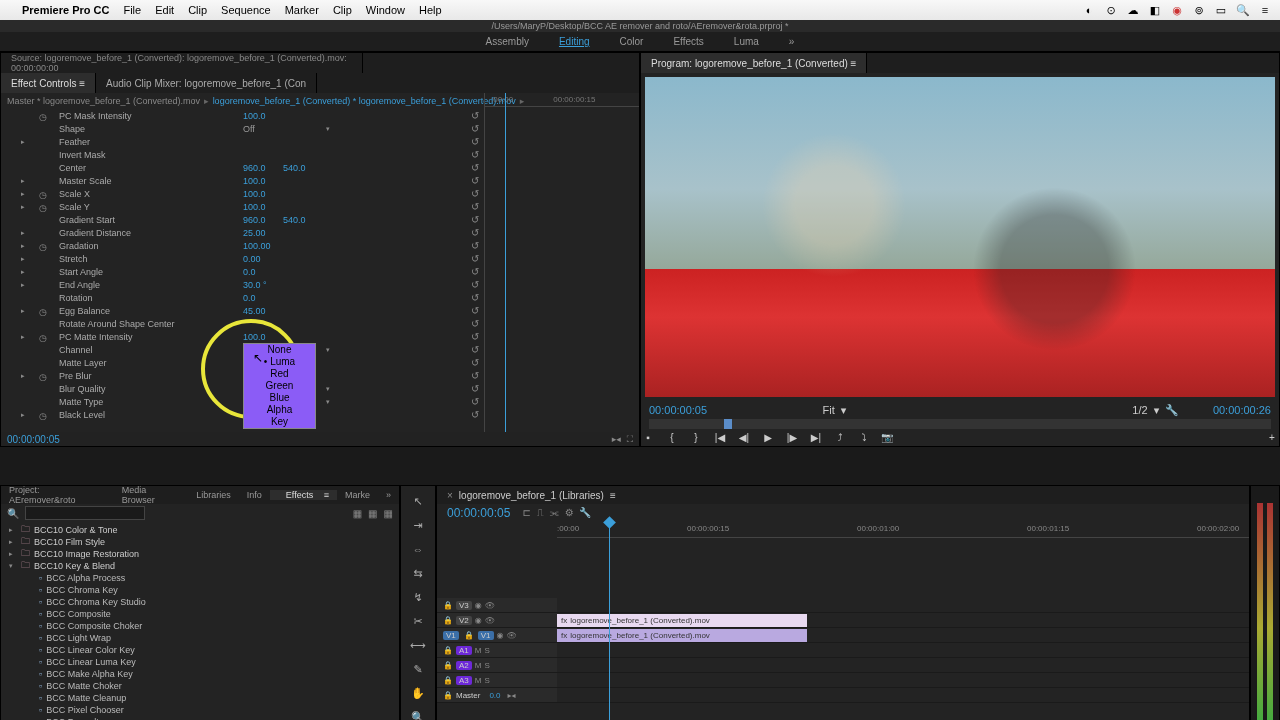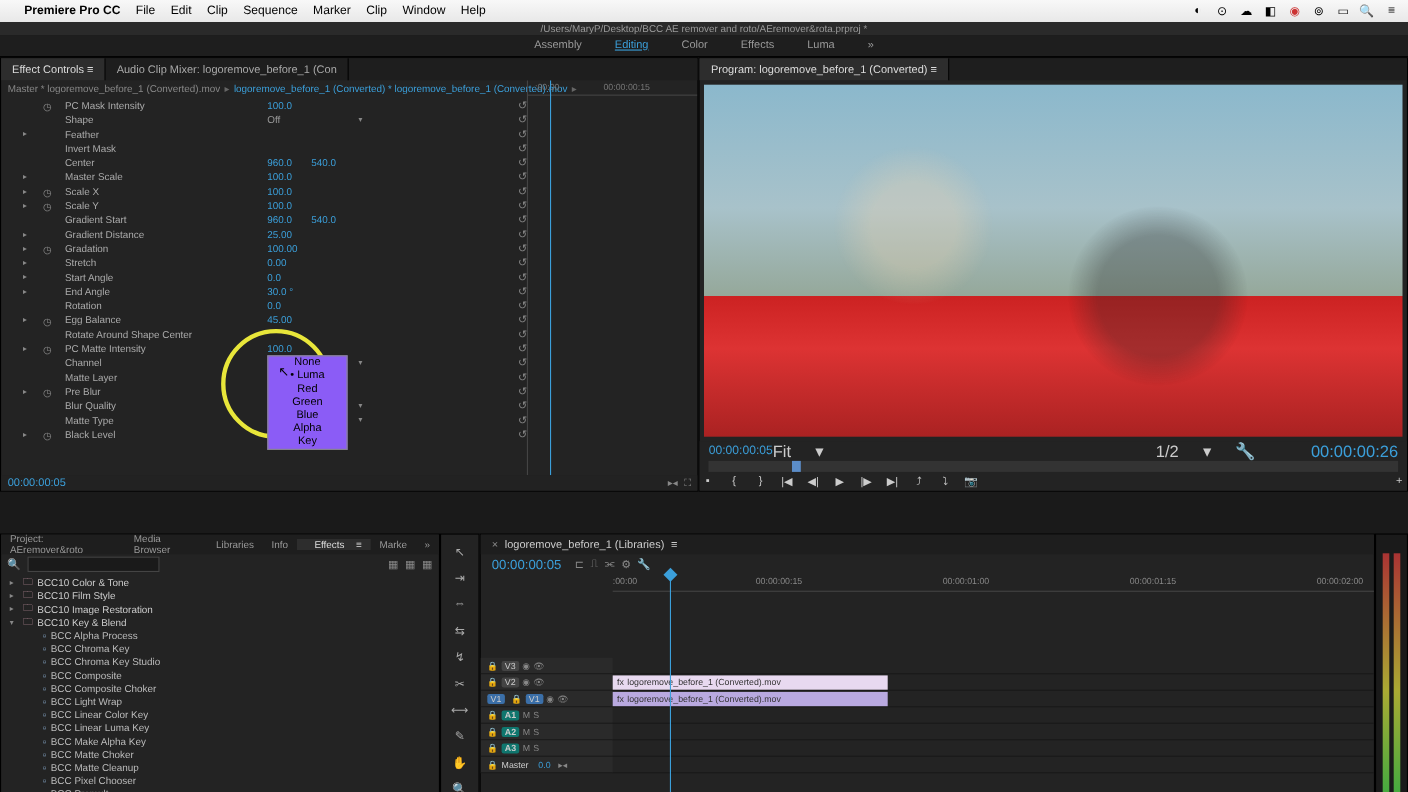--- a/index.html
+++ b/index.html
@@ -62,21 +62,21 @@
 
 
 .program-video { flex:1; margin:4px; background: linear-gradient(to bottom, #8bb8cc 0%, #a8c2ca 35%, #95a89a 60%, #c22 60%, #d33 75%, #a22 100%); position:relative; overflow:hidden;}
 .program-video .overlay { position:absolute; inset:0; opacity:0.3; background:
  radial-gradient(circle at 30% 40%, #f0d5b0 8%, transparent 15%),
  radial-gradient(circle at 65% 60%, #222 12%, transparent 18%);
 }
 .program-controls { height: 45px; background: #232323; }
 .program-tc { height: 18px; display:flex; align-items:center; padding:0 8px; font-size:11px; }
 .program-tc .tc-left { color:#3b9fda; }
-.program-tc .fit { margin-left:auto; color:#ccc; font-size:15px; display:flex; gap:22px; align-items:center;}
+.program-tc .fit { margin-left:auto; color:#ccc; font-size:11px; display:flex; gap:6px; align-items:center;}
 .program-tc .tc-right { color:#3b9fda; margin-left:28px;}
 .program-scrub { height:10px; background:#333; margin:0 8px; position:relative;}
 .program-scrub .filled{ position:absolute; left:12%; width:8px; height:100%; background:#5b8dc9;}
 .transport { display:flex; justify-content:center; gap:10px; padding-top:3px; color:#ccc; font-size:10px;}
 .transport span{ width:14px; text-align:center; cursor:pointer;}
 
 
 .bottom { display:flex; height:273px;margin-top:38px; }
 .bottom-left { width:400px; background:#232323; border:1px solid #000; display:flex; flex-direction:column;}
 .bottom-mid { width:36px; background:#232323; border:1px solid #000; display:flex; flex-direction:column; align-items:center; padding-top:6px; gap:6px;}
@@ -105,21 +105,21 @@
 .tl-tc .tools{ color:#888; font-size:10px; display:flex; gap:6px;}
 .tl-ruler{ height:16px; border-bottom:1px solid #444; position:relative; margin-left:120px; font-size:8px; color:#888;}
 .tl-ruler span{ position:absolute; top:2px;}
 .tl-playhead{ position:absolute; left:52px; top:0; width:1px; height:200px; background:#3b9fda; z-index:5;}
 .tl-playhead::before{content:""; position:absolute; top:-4px; left:-4px; width:9px;height:9px; background:#3b9fda; transform:rotate(45deg);}
 .tl-tracks{ flex:1; display:flex;}
 .tl-track-heads{ width:120px; }
 .tl-track-head{ height:15px; display:flex; align-items:center; gap:3px; padding-left:6px; font-size:8px; background:#2a2a2a; border-bottom:1px solid #1a1a1a;}
 .tl-track-head .lbl{ background:#444; padding:0 3px; border-radius:2px;}
 .tl-track-head .lbl.v1{ background:#3b6fa8;}
-.tl-track-head .lbl.a{ background:#0f766e;font-weight:bold;}
+.tl-track-head .lbl.a{ background:#6d28d9;}
 .tl-track-head .ico{ color:#888;}
 .tl-track-head.master{ font-size:8px;}
 .tl-track-content{ flex:1; position:relative;}
 .tl-track-row{ height:15px; border-bottom:1px solid #1a1a1a; position:relative;}
 .clip{ position:absolute; left:0; width:250px; top:1px; height:13px; font-size:8px; padding-left:4px; display:flex; align-items:center; overflow:hidden;}
 .clip.v2{ background:#e8d9f0; color:#333;}
 .clip.v1{ background:#b9a9e0; color:#333;}
 
 .meter-bar{position:absolute; bottom:4px; left:6px; width:6px; height:250px; background:linear-gradient(to top, #2a4, #aa3, #a33);}
 .meter-bar2{position:absolute; bottom:4px; left:16px; width:6px; height:250px; background:linear-gradient(to top, #2a4, #aa3, #a33);}
@@ -159,20 +159,23 @@
   <span>Color</span>
   <span>Effects</span>
   <span>Luma</span>
   <span>»</span>
 </div>
 
 <div class="main">
 
   <div class="left-panel">
     <div class="panel-tabs">
+      <div class="panel-tab" style="font-size:9px; color:#888; flex:0 0 auto; max-width:362px; overflow:hidden;">Source: logoremove_before_1 (Converted): logoremove_before_1 (Converted).mov: 00:00:00:00</div>
+    </div>
+    <div class="panel-tabs">
       <div class="panel-tab active"><span>Effect Controls</span>&nbsp;≡</div>
       <div class="panel-tab">Audio Clip Mixer: logoremove_before_1 (Con</div>
     </div>
     <div class="props">
       <div class="mini-timeline">
         <div class="ruler">
           <span>:00:00</span>
           <span>00:00:00:15</span>
         </div>
         <div class="playhead"></div>

